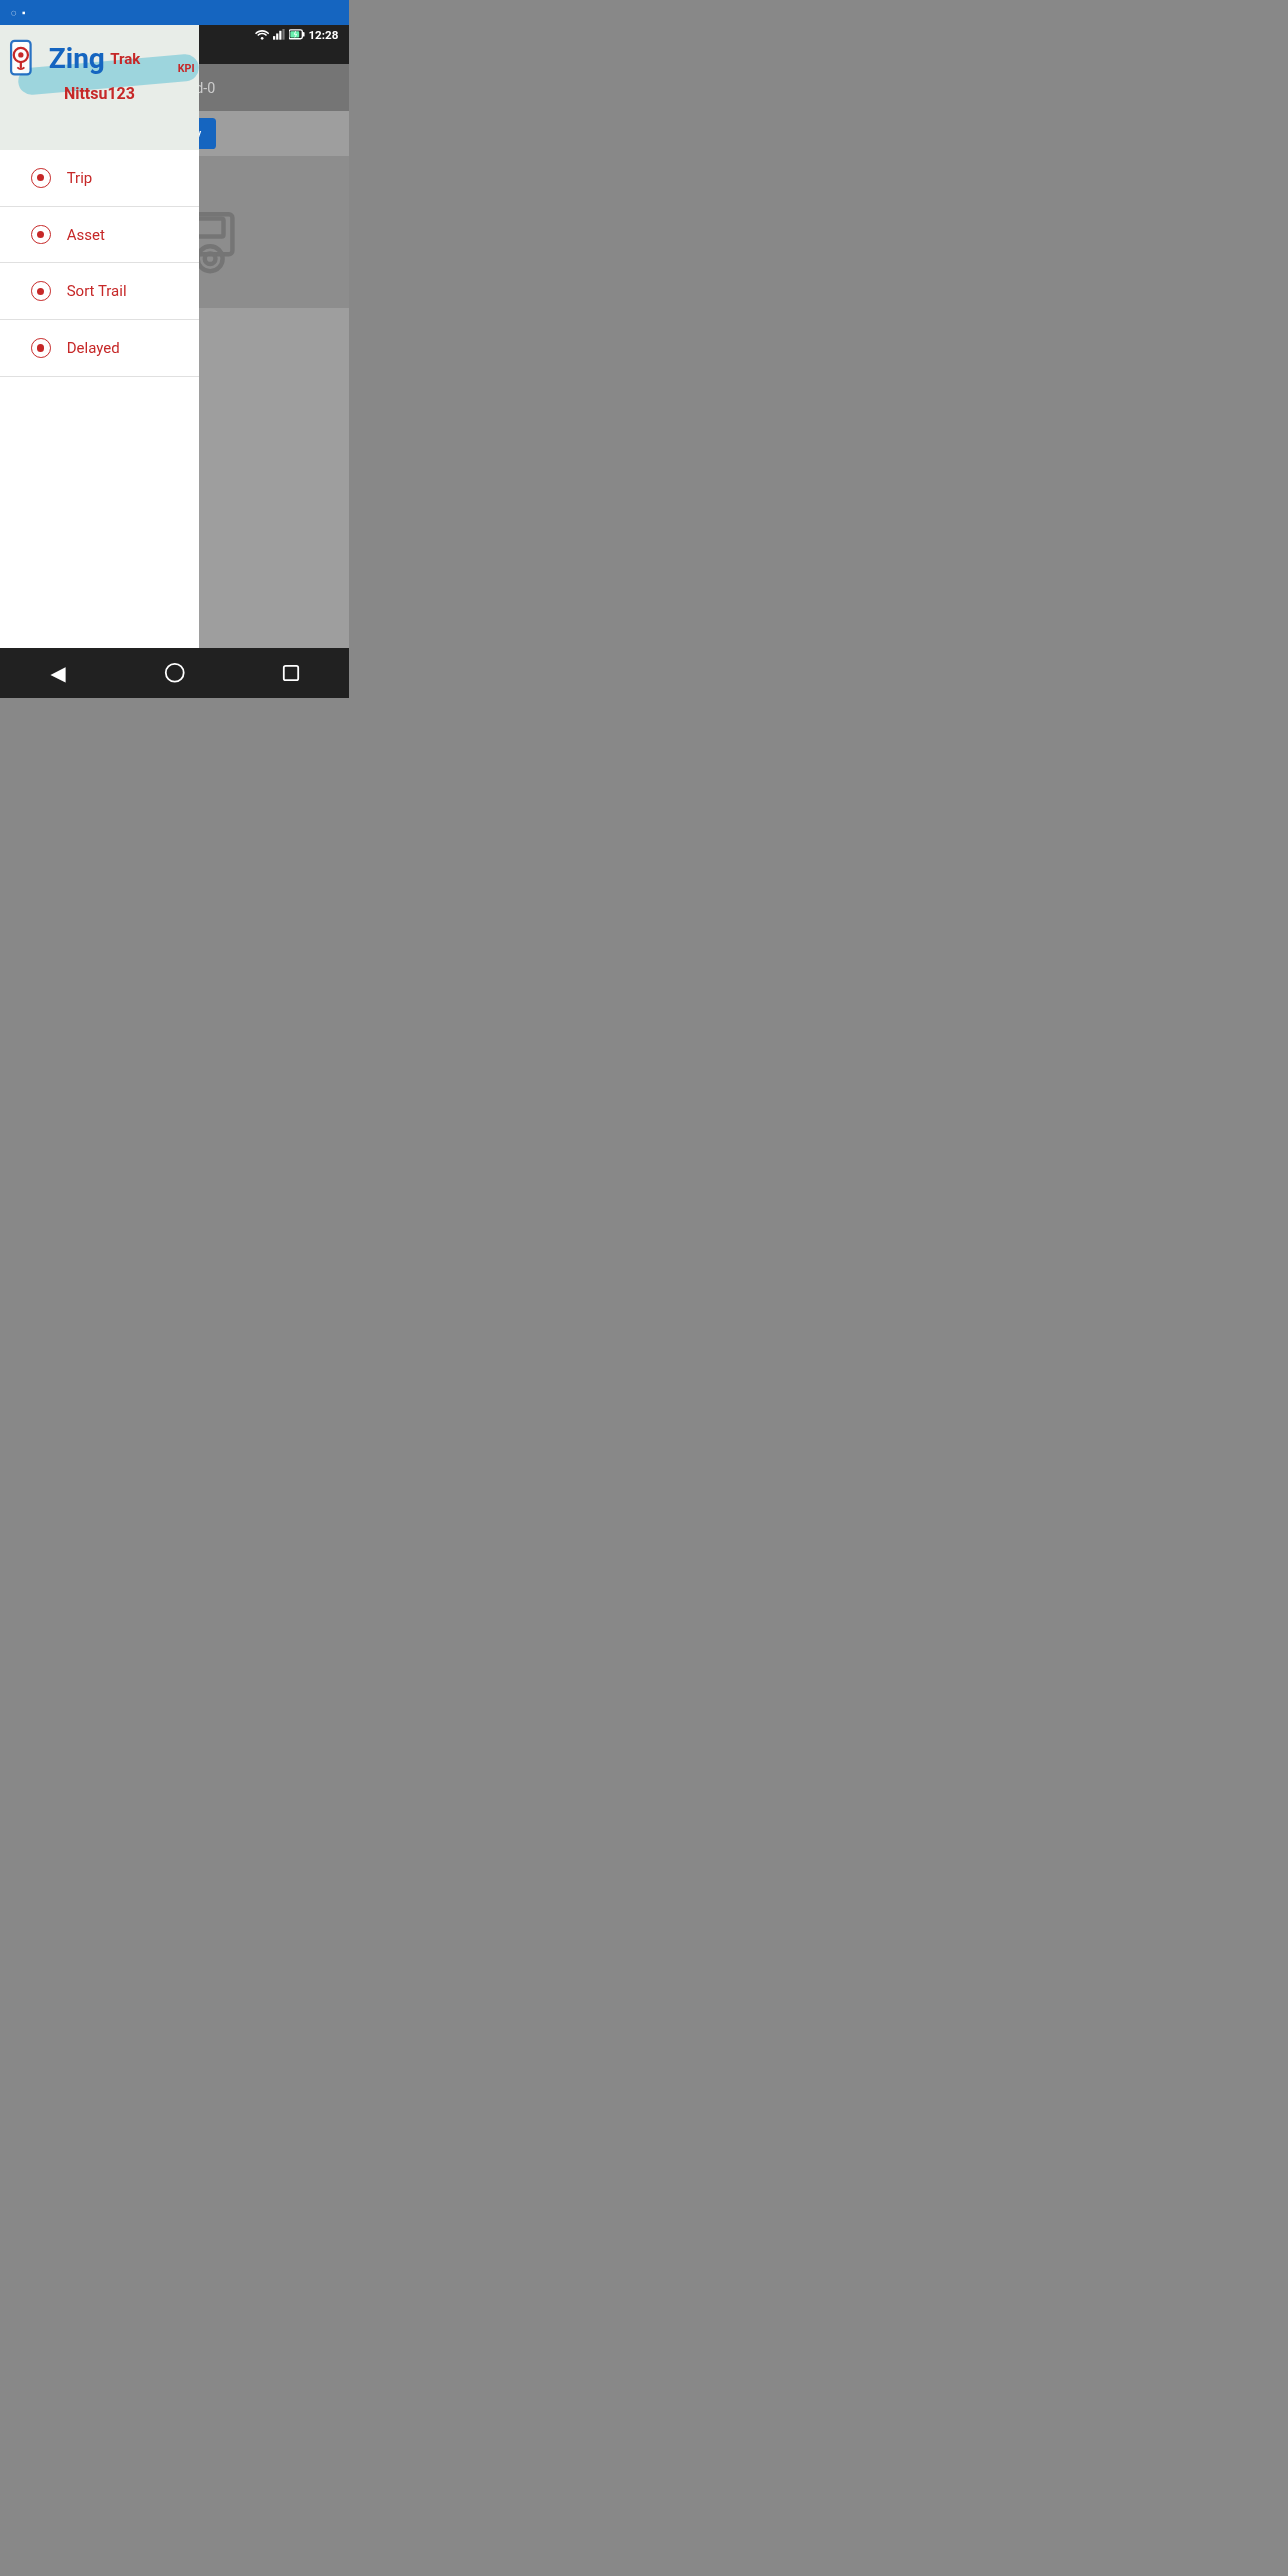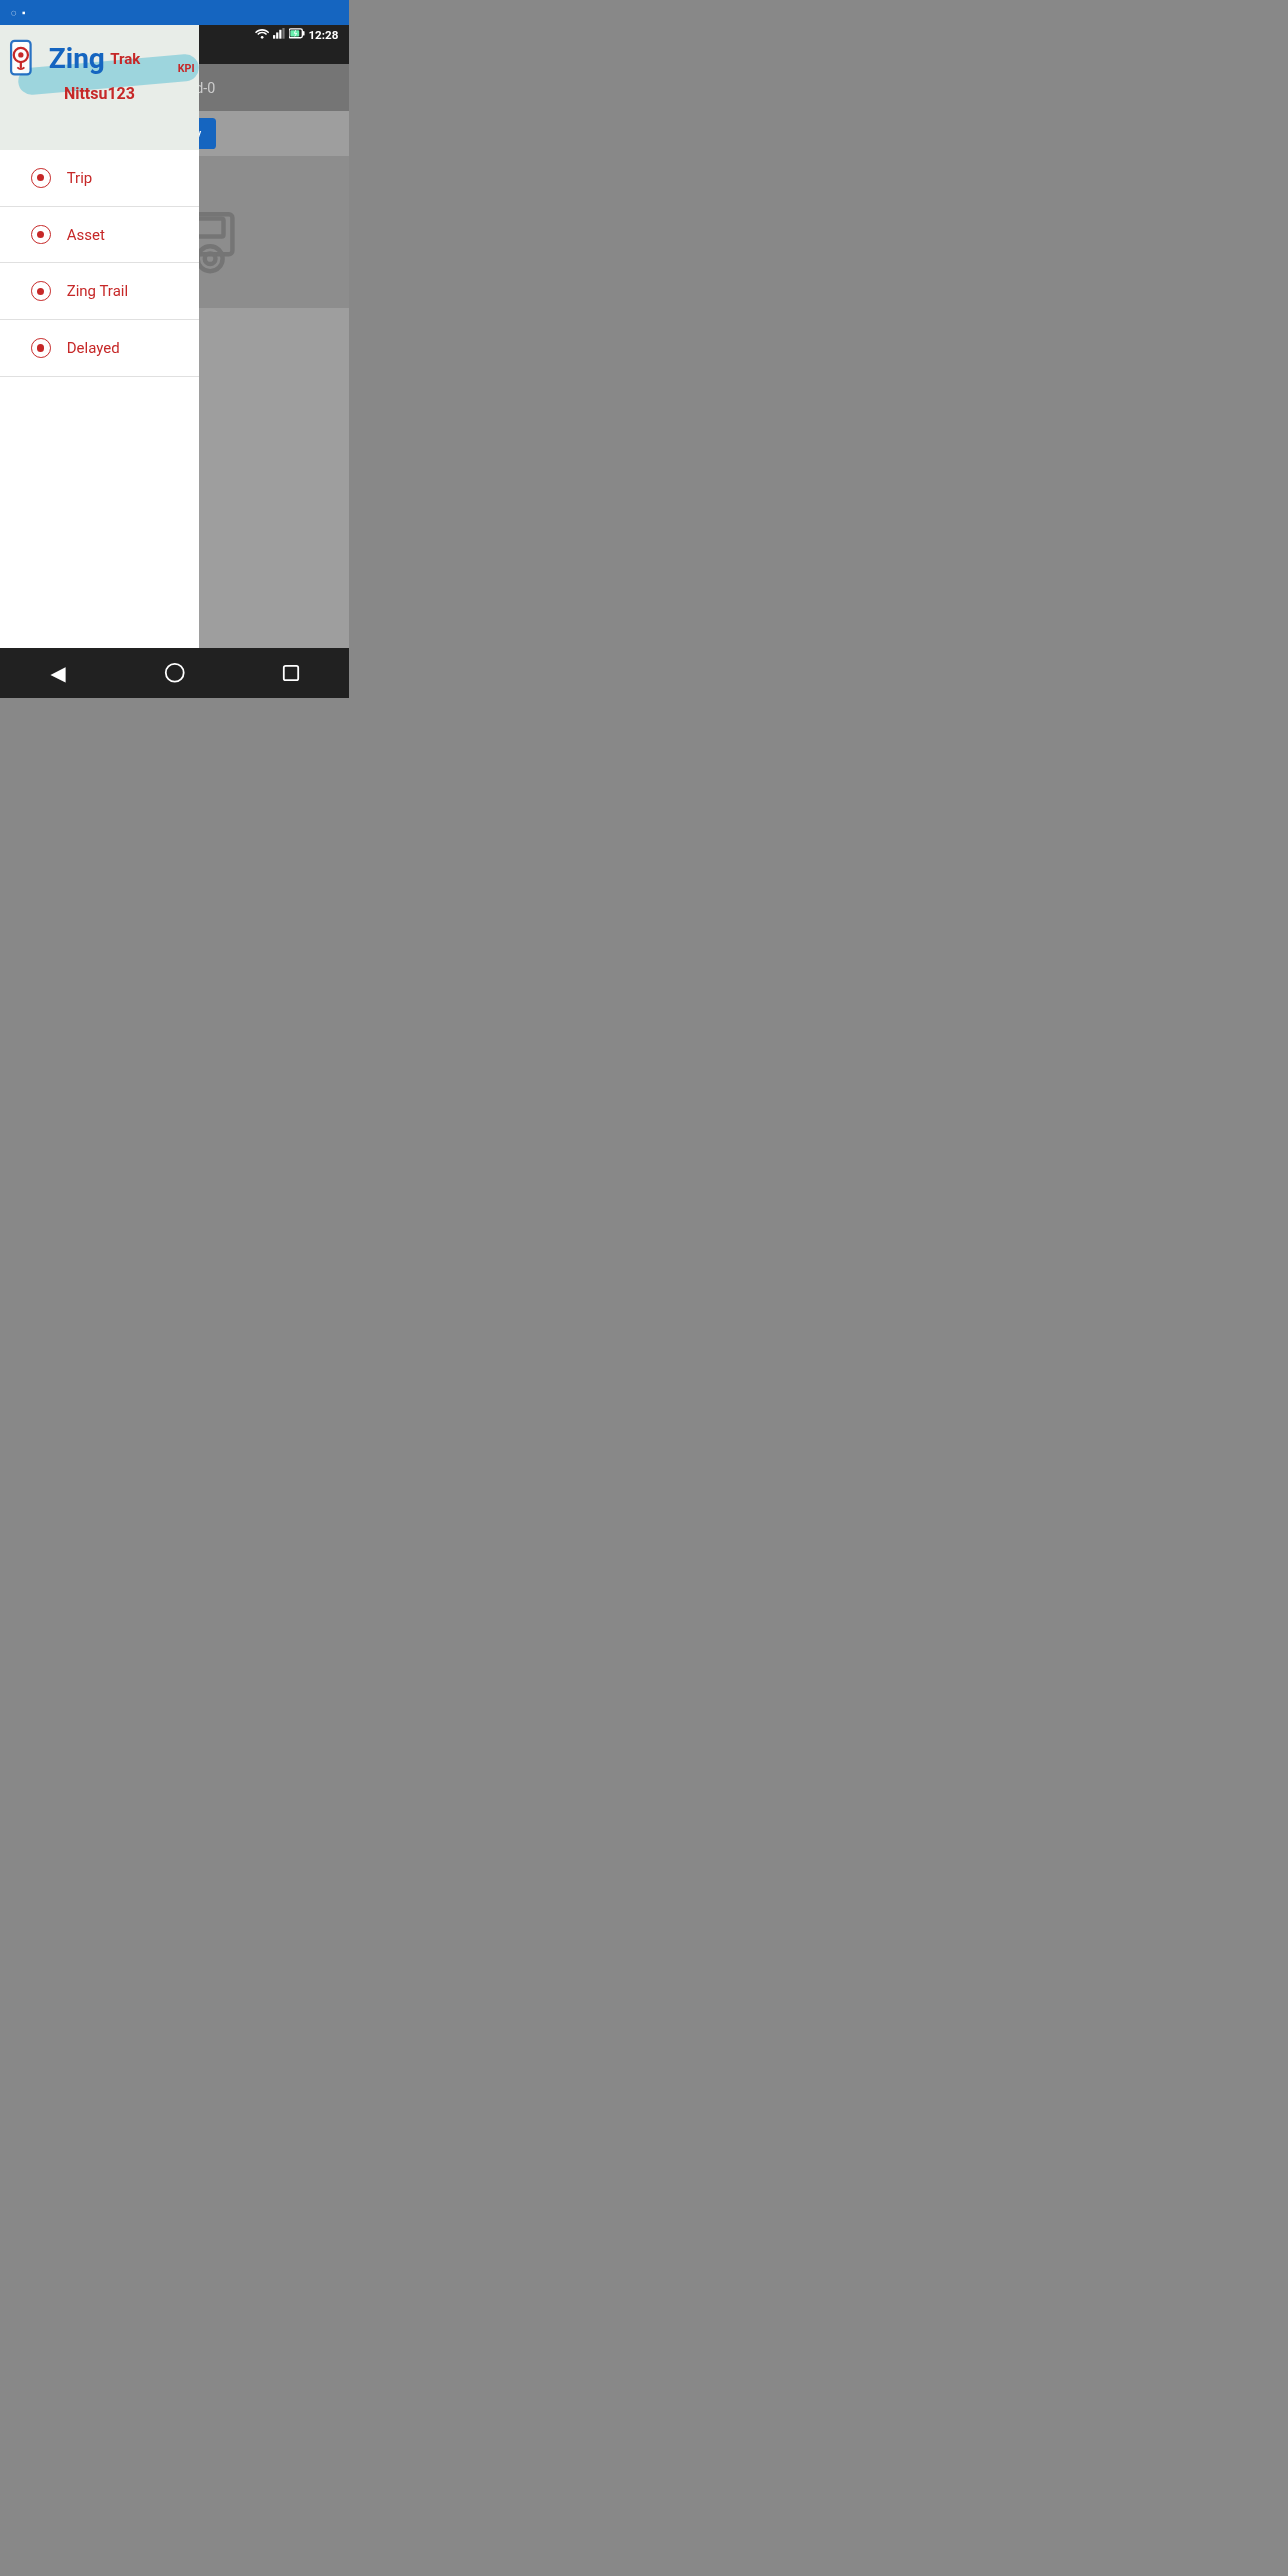--- a/index.html
+++ b/index.html
@@ -30,21 +30,21 @@
     }
 
     .status-bar-left {
       display: flex;
       gap: 5.4px;
       align-items: center;
     }
 
     .status-bar-right {
       display: flex;
-      align-items: center;
+      align-items: flex-end;
       gap: 3.6px;
       margin-top: 44px;
     }
 
     .status-time {
       color: white;
       font-size: 11.6px;
       font-weight: bold;
     }
 
@@ -378,21 +378,21 @@
     <div class="menu-item">
       <div class="menu-item-icon"></div>
       <span class="menu-item-label">Trip</span>
     </div>
     <div class="menu-item">
       <div class="menu-item-icon"></div>
       <span class="menu-item-label">Asset</span>
     </div>
     <div class="menu-item">
       <div class="menu-item-icon"></div>
-      <span class="menu-item-label">Zing Trail</span>
+      <span class="menu-item-label">Sort Trail</span>
     </div>
     <div class="menu-item">
       <div class="menu-item-icon"></div>
       <span class="menu-item-label">Delayed</span>
     </div>
   </div>
 </div>
 
 <div class="nav-bar">
   <div class="nav-btn">

